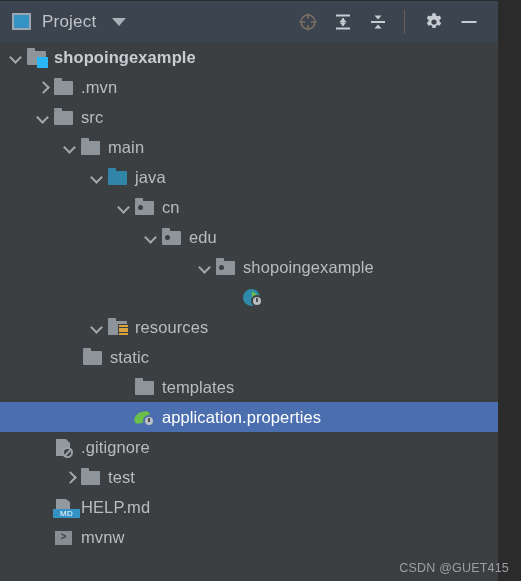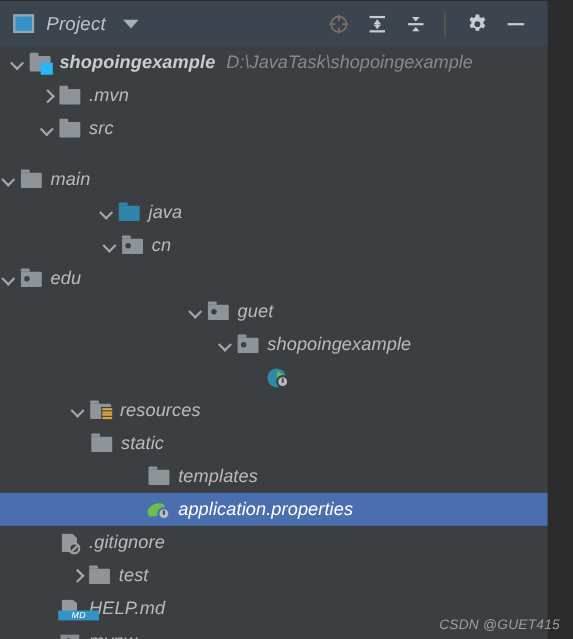--- a/index.html
+++ b/index.html
@@ -13,21 +13,20 @@
     overflow: hidden;
     font-family: "Liberation Sans", sans-serif;
   }
 
   #app {
     position: relative;
     width: 521px;
     height: 581px;
     background: #14532d;
     overflow: hidden;
-    font-style: italic;
   }
 
   
   .toolbar {
     position: absolute;
     left: 0; top: 0;
     width: 498px;
     height: 42px;
     background: #3c4450;
     border-top: 1px solid #2b2b2b;
@@ -204,21 +203,21 @@
     position: absolute;
     left: 3px; top: 3px;
     width: 14px; height: 17px;
     background: #939a9f;
     clip-path: polygon(0 0, 70% 0, 100% 24%, 100% 100%, 0 100%);
   }
   .file.md { height: 13px; }
   .md-badge {
     position: absolute;
     left: 0px; top: 13px;
-    width: 37px; height: 9px;
+    width: 27px; height: 9px;
     background: #3592c4;
     color: #ffffff;
     font-size: 8px;
     font-family: "Liberation Sans", sans-serif;
     line-height: 9px;
     text-align: center;
     letter-spacing: .3px;
   }
   
   .ign {
@@ -366,90 +365,81 @@
   <div class="tb-right-fill"></div>
 
   <div class="tree" id="tree">
       <div class="row" style="padding-left: 8px;">
         <span class="chev"></span>
         <span class="ico">
           <span class="fld"></span>
           <span class="modsq"></span>
         </span>
         <span class="label bold">shopoingexample</span>
-        <span class="path">D:\JavaTask\shopoingexample</span>
       </div>
       <div class="row" style="padding-left: 35px;">
         <span class="chev right"></span>
         <span class="ico">
           <span class="fld"></span>
         </span>
         <span class="label">.mvn</span>
       </div>
       <div class="row" style="padding-left: 35px;">
         <span class="chev"></span>
         <span class="ico">
           <span class="fld"></span>
         </span>
         <span class="label">src</span>
       </div>
-      <div class="row" style=" margin-top: 16px;">
+      <div class="row" style="padding-left: 62px;">
         <span class="chev"></span>
         <span class="ico">
           <span class="fld"></span>
         </span>
         <span class="label">main</span>
       </div>
       <div class="row" style="padding-left: 89px; text-align: right;">
         <span class="chev"></span>
         <span class="ico">
           <span class="fld blue"></span>
         </span>
         <span class="label">java</span>
       </div>
-      <div class="row" style="padding-left: 92px;">
+      <div class="row" style="padding-left: 116px;">
         <span class="chev"></span>
         <span class="ico">
           <span class="fld"></span>
           <span class="pkgdot"></span>
         </span>
         <span class="label">cn</span>
       </div>
-      <div class="row" style="">
+      <div class="row" style="padding-left: 143px;">
         <span class="chev"></span>
         <span class="ico">
           <span class="fld"></span>
           <span class="pkgdot"></span>
         </span>
         <span class="label">edu</span>
-      </div>
-      <div class="row" style="padding-left: 170px;">
-        <span class="chev"></span>
-        <span class="ico">
-          <span class="fld"></span>
-          <span class="pkgdot"></span>
-        </span>
-        <span class="label">guet</span>
       </div>
       <div class="row" style="padding-left: 197px;">
         <span class="chev"></span>
         <span class="ico">
           <span class="fld"></span>
           <span class="pkgdot"></span>
         </span>
         <span class="label">shopoingexample</span>
       </div>
       <div class="row" style="padding-left: 224px;">
         <span class="chev none"></span>
         <span class="ico">
           <span class="springapp"></span>
           <span class="gear-ov"></span>
         </span>
       </div>
-      <div class="row" style="padding-left: 63px;">
+      <div class="row" style="padding-left: 89px;">
         <span class="chev"></span>
         <span class="ico">
           <span class="fld"></span>
           <span class="resbars">
             <i></i>
             <i></i>
             <i></i>
             <i></i>
           </span>
         </span>

